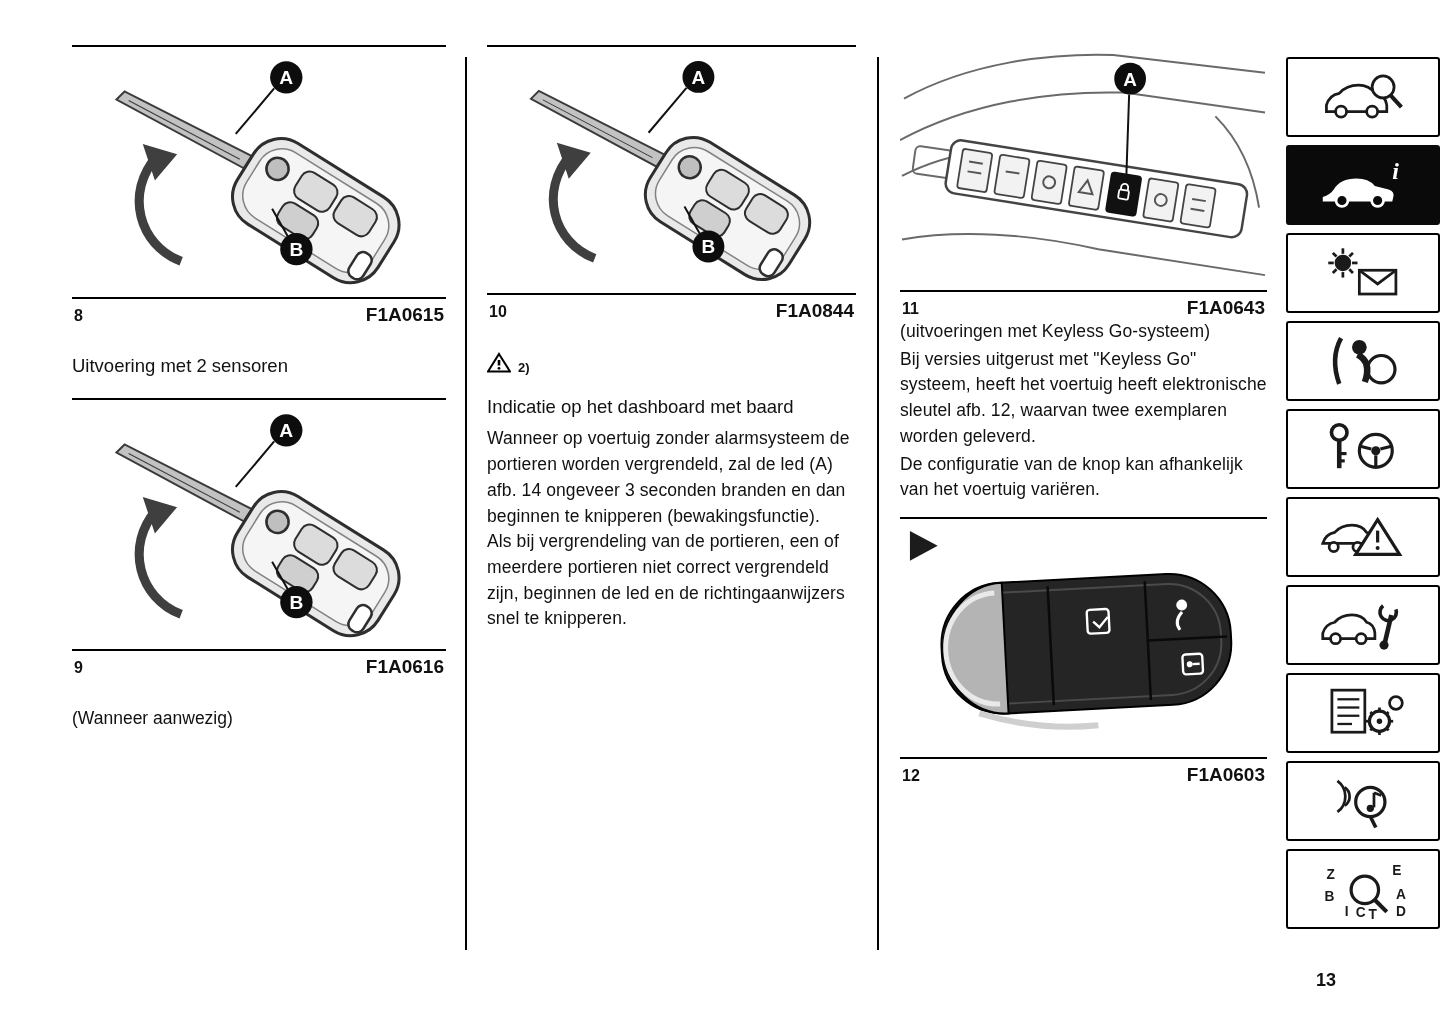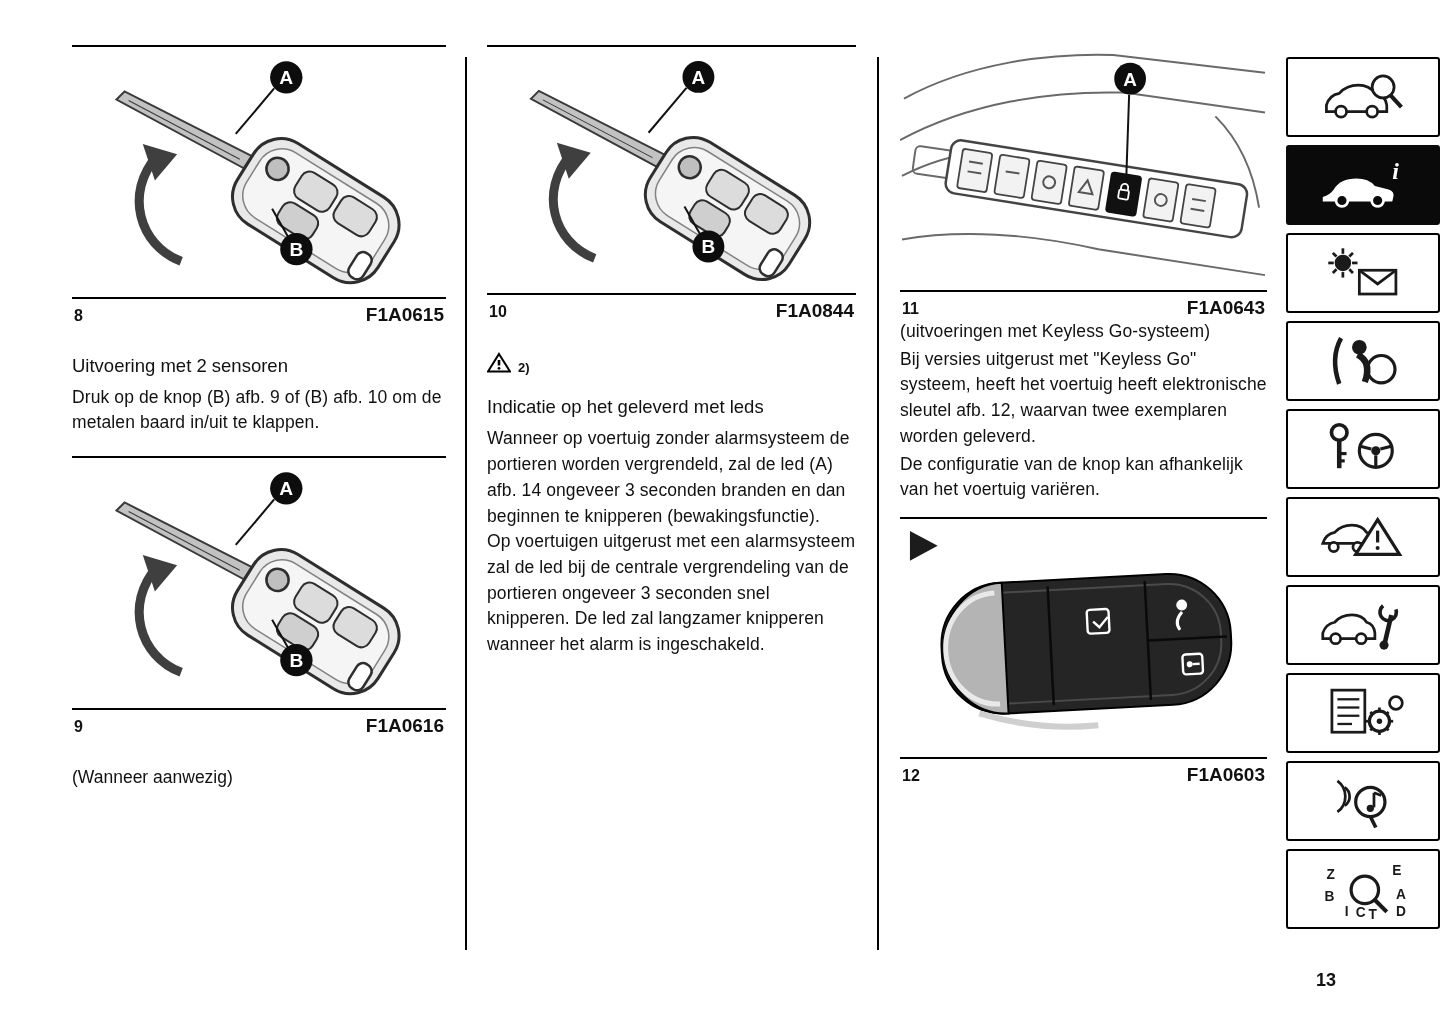--- a/index.html
+++ b/index.html
@@ -83,21 +83,20 @@
         <text class="badge-text" x="222" y="207" text-anchor="middle">B</text>
       </svg>
     </div>
     <figcaption class="figcap">
       <span class="fnum">8</span>
       <span class="fcode">F1A0615</span>
     </figcaption>
   </figure>
 
   <h2>Uitvoering met 2 sensoren</h2>
-  <p class="body">Druk op de knop (B) afb. 9 of (B) afb. 10 om de metalen baard in/uit te klappen.</p>
 
   <figure class="figure" id="fig9">
     <div class="figimg rule-top">
       <svg class="figsvg" viewBox="0 0 370 247">
         <use href="#flipkey"></use>
         <text class="badge-text" x="212" y="37" text-anchor="middle">A</text>
         <text class="badge-text" x="222" y="207" text-anchor="middle">B</text>
       </svg>
     </div>
     <figcaption class="figcap">
@@ -127,23 +126,23 @@
 
   <div class="warnrow">
     <svg width="24" height="21" viewBox="0 0 24 21">
       <path d="M12,2 L23,19.5 H1 Z" fill="#fff" stroke="#000" stroke-width="2"></path>
       <line x1="12" y1="8" x2="12" y2="13.5" stroke="#000" stroke-width="2.6"></line>
       <circle cx="12" cy="16.3" r="1.4" fill="#000"></circle>
     </svg>
     <span class="warnref">2)</span>
   </div>
 
-  <h2>Indicatie op het geleverd met leds</h2>
+  <h2>Indicatie op het dashboard met baard</h2>
   <p class="body">Wanneer op voertuig zonder alarmsysteem de portieren worden vergrendeld, zal de led (A) afb. 14 ongeveer 3 seconden branden en dan beginnen te knipperen (bewakingsfunctie).</p>
-  <p class="body">Op voertuigen uitgerust met een alarmsysteem zal de led bij de centrale vergrendeling van de portieren ongeveer 3 seconden snel knipperen. De led zal langzamer knipperen wanneer het alarm is ingeschakeld.</p>
+  <p class="body">Als bij vergrendeling van de portieren, een of meerdere portieren niet correct vergrendeld zijn, beginnen de led en de richtingaanwijzers snel te knipperen.</p>
 </div>
 
 <div class="col" id="col3">
 
   <figure class="figure">
     <div class="figimg">
       <svg class="figsvg" viewBox="0 0 370 247">
 
         <path d="M4,54 C70,18 150,8 215,10 L368,28" fill="none" stroke="#6a6a6a" stroke-width="2"></path>
         <path d="M0,96 C70,58 152,46 226,48 L368,68" fill="none" stroke="#6a6a6a" stroke-width="2"></path>

